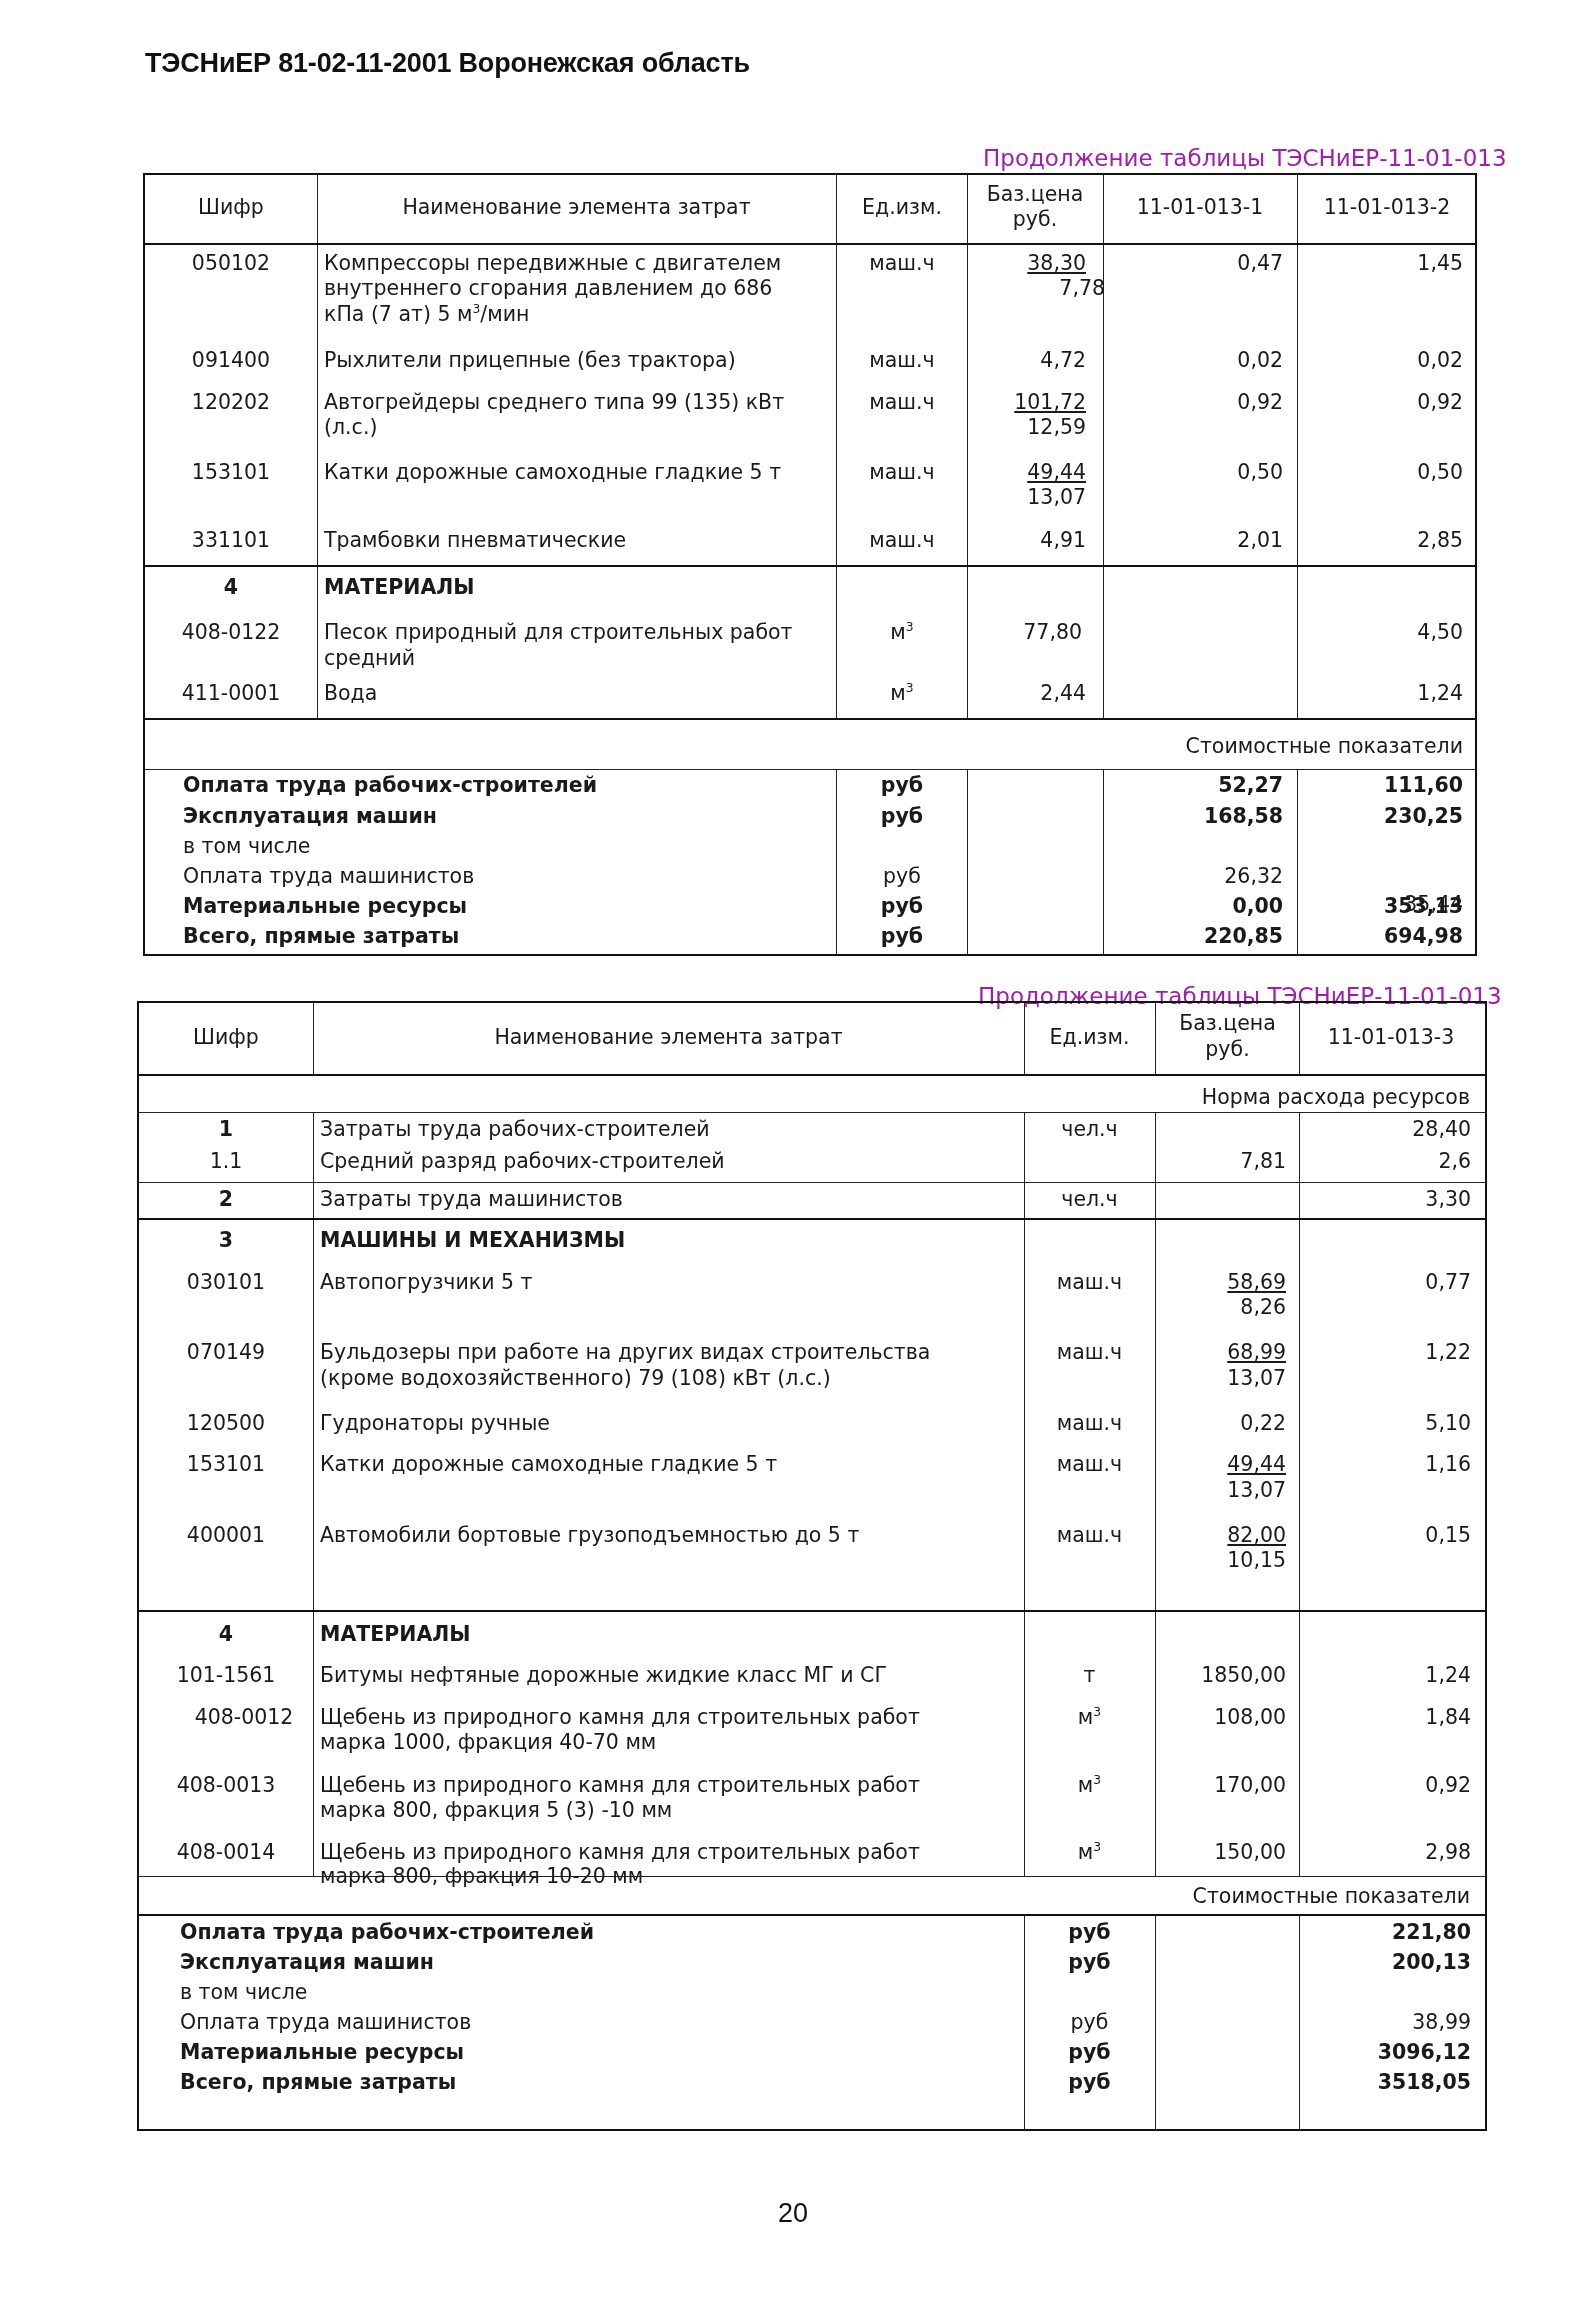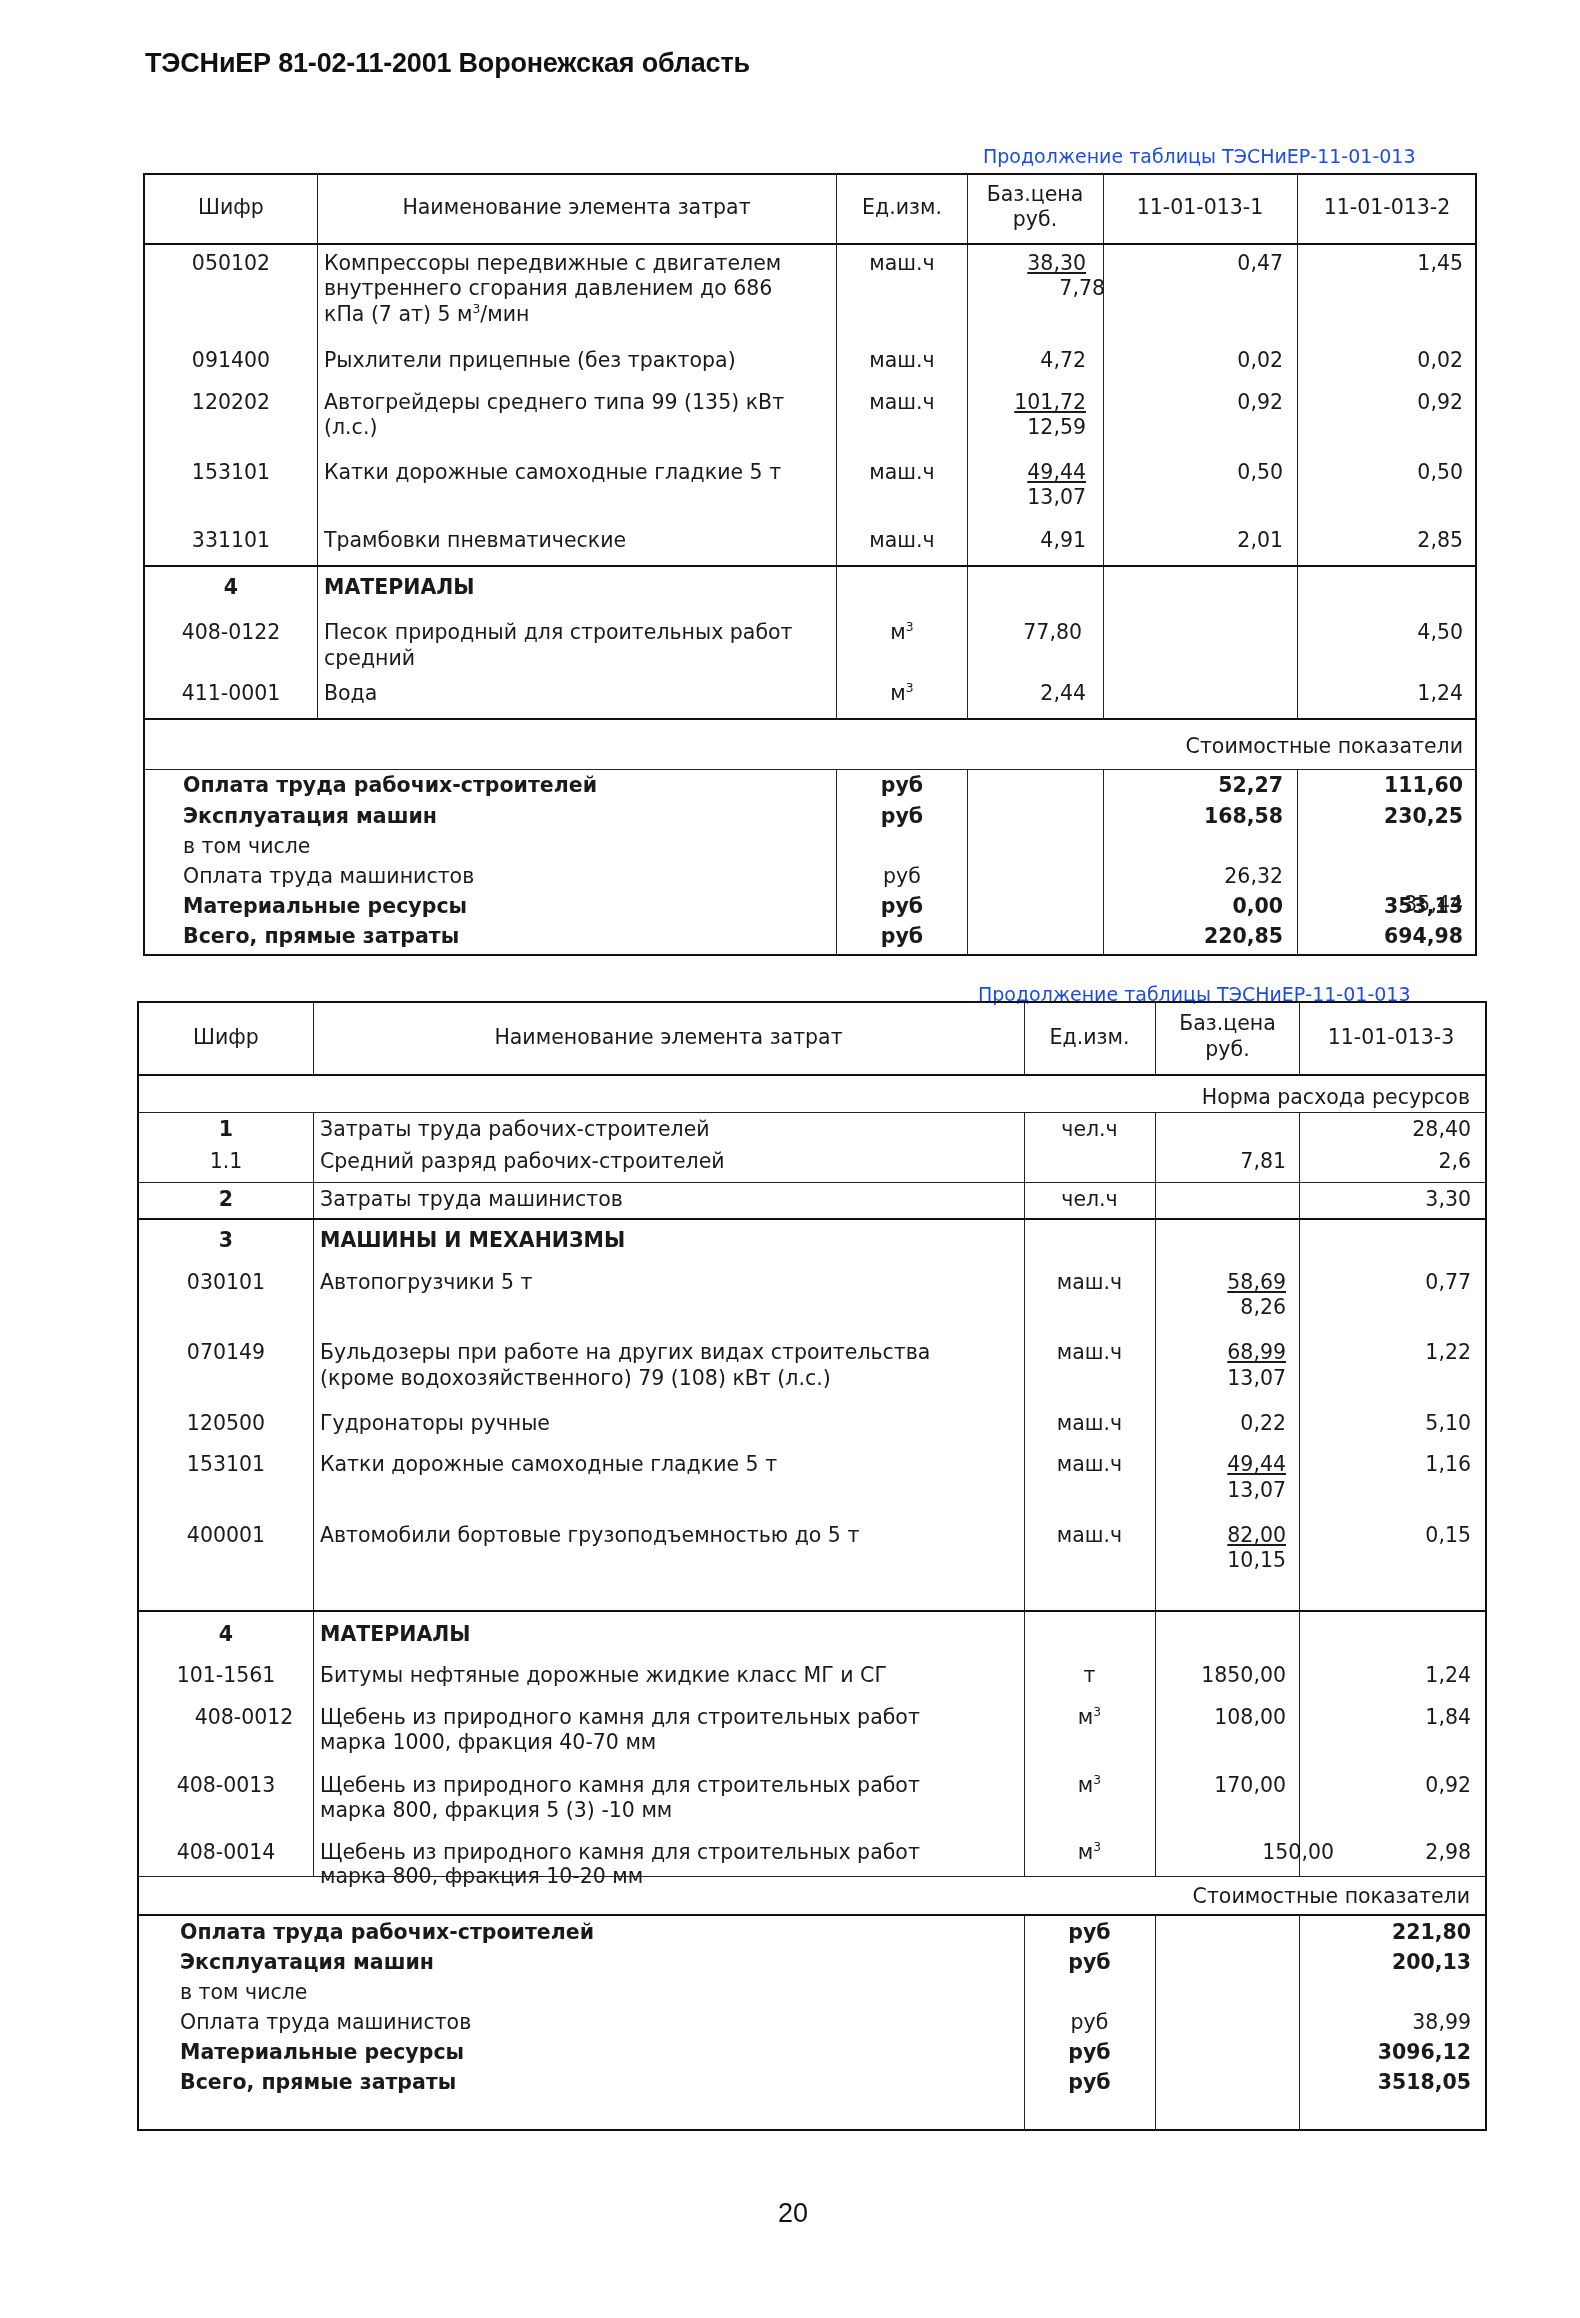--- a/index.html
+++ b/index.html
@@ -1,18 +1,18 @@
 <!DOCTYPE html>
 <html style="font-size:11px"><head>
 <meta charset="utf-8">
 <style>
   html, body { margin:0; padding:0; background:#ffffff; }
   body { width:1580px; height:2319px; position:relative; overflow:hidden; color:#111; font-family:"DejaVu Sans", sans-serif; }
   .title { position:absolute; left:145px; top:48px; font-family:"Liberation Sans", sans-serif; font-weight:bold; font-size:27px; color:#111; letter-spacing:-0.2px; }
-  .cont { position:absolute; font-size:19px; white-space:nowrap; color:#1d4ed8; }
+  .cont { position:absolute; font-size:23px; white-space:nowrap; color:#a21caf; }
   .tbl { position:absolute; border:2.7px solid #111; box-sizing:border-box; }
   .hline { position:absolute; left:0; right:0; border-top:2.7px solid #111; }
   .hline.thin { border-top:1.4px solid #222; }
   .vline { position:absolute; border-left:1.4px solid #222; }
   .cell { position:absolute; font-size:20.5px; line-height:27px; white-space:nowrap; color:#1a1a1a; }
   .c { text-align:center; }
   .r { text-align:right; }
   .b { font-weight:bold; }
   .u { text-decoration:underline; }
   sup { font-size:12.3px; line-height:0; }
@@ -274,21 +274,21 @@
     <div class="cell" style="left:181px; top:794px;">марка 800, фракция 5 (3) -10 мм</div>
     <div class="cell c" style="left:885px; width:131px; top:769px;"><span>м</span><sup>3</sup></div>
     <div class="cell r" style="left:1016px; width:131px; top:769px;">170,00</div>
     <div class="cell r" style="left:1160px; width:172px; top:769px;">0,92</div>
   </div>
   <div>
     <div class="cell c" style="left:0; width:174px; top:836px;">408-0014</div>
     <div class="cell" style="left:181px; top:836px;">Щебень из природного камня для строительных работ</div>
     <div class="cell" style="left:181px; top:860px;">марка 800, фракция 10-20 мм</div>
     <div class="cell c" style="left:885px; width:131px; top:836px;"><span>м</span><sup>3</sup></div>
-    <div class="cell r" style="left:1016px; width:131px; top:836px;margin-left:48px;">150,00</div>
+    <div class="cell r" style="left:1016px; width:131px; top:836px;">150,00</div>
     <div class="cell r" style="left:1160px; width:172px; top:836px;">2,98</div>
   </div>
 
   <div class="cell r" style="left:885px; width:446px; top:880px;">Стоимостные показатели</div>
 
   <div>
     <div class="cell b" style="left:41px; top:916px;">Оплата труда рабочих-строителей</div>
     <div class="cell c b" style="left:885px; width:131px; top:916px;">руб</div>
     <div class="cell r b" style="left:1160px; width:172px; top:916px;">221,80</div>
   </div>

